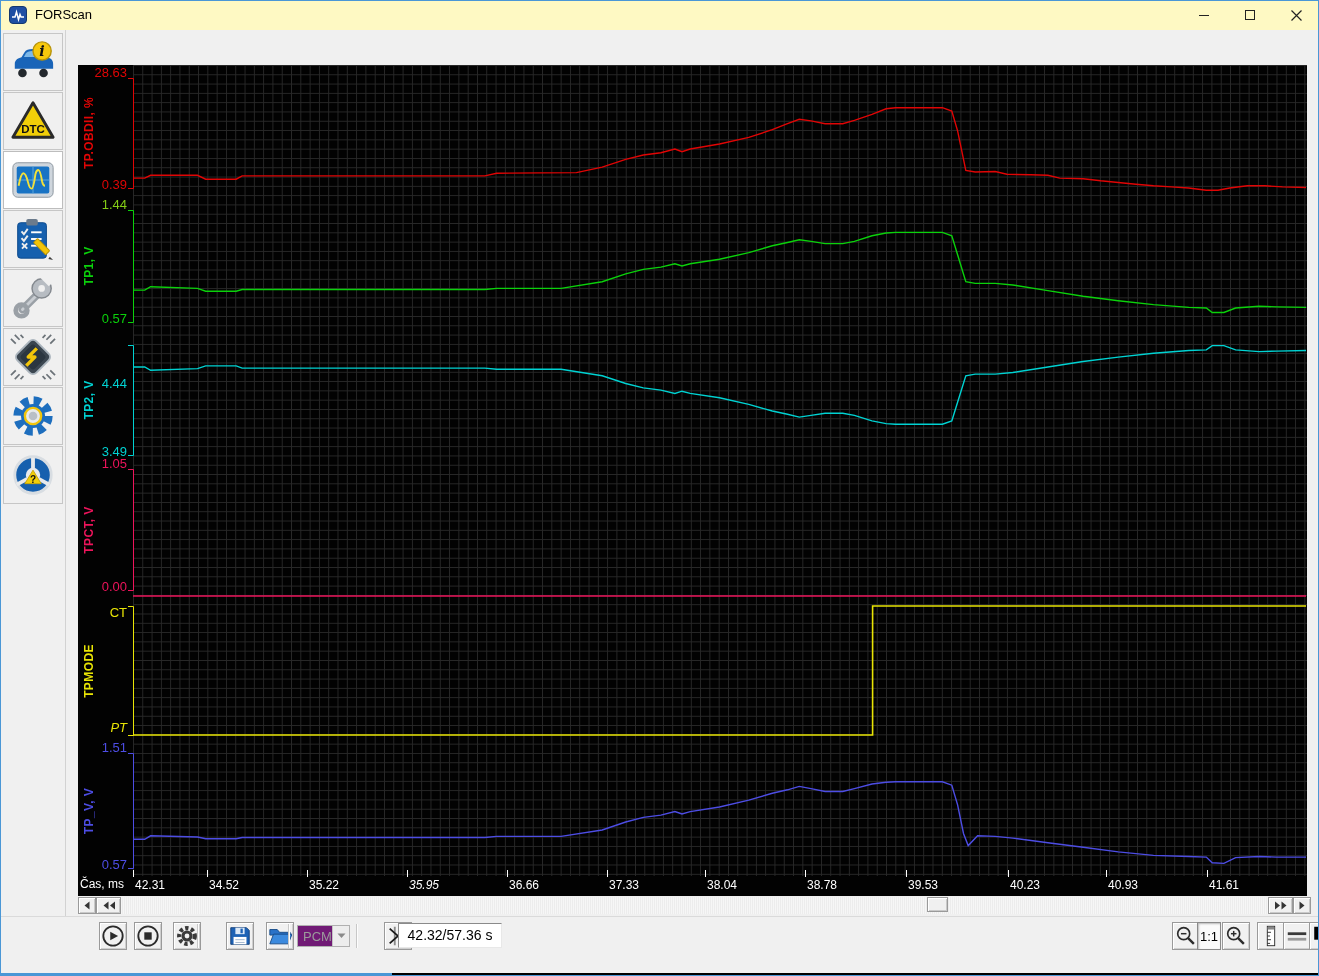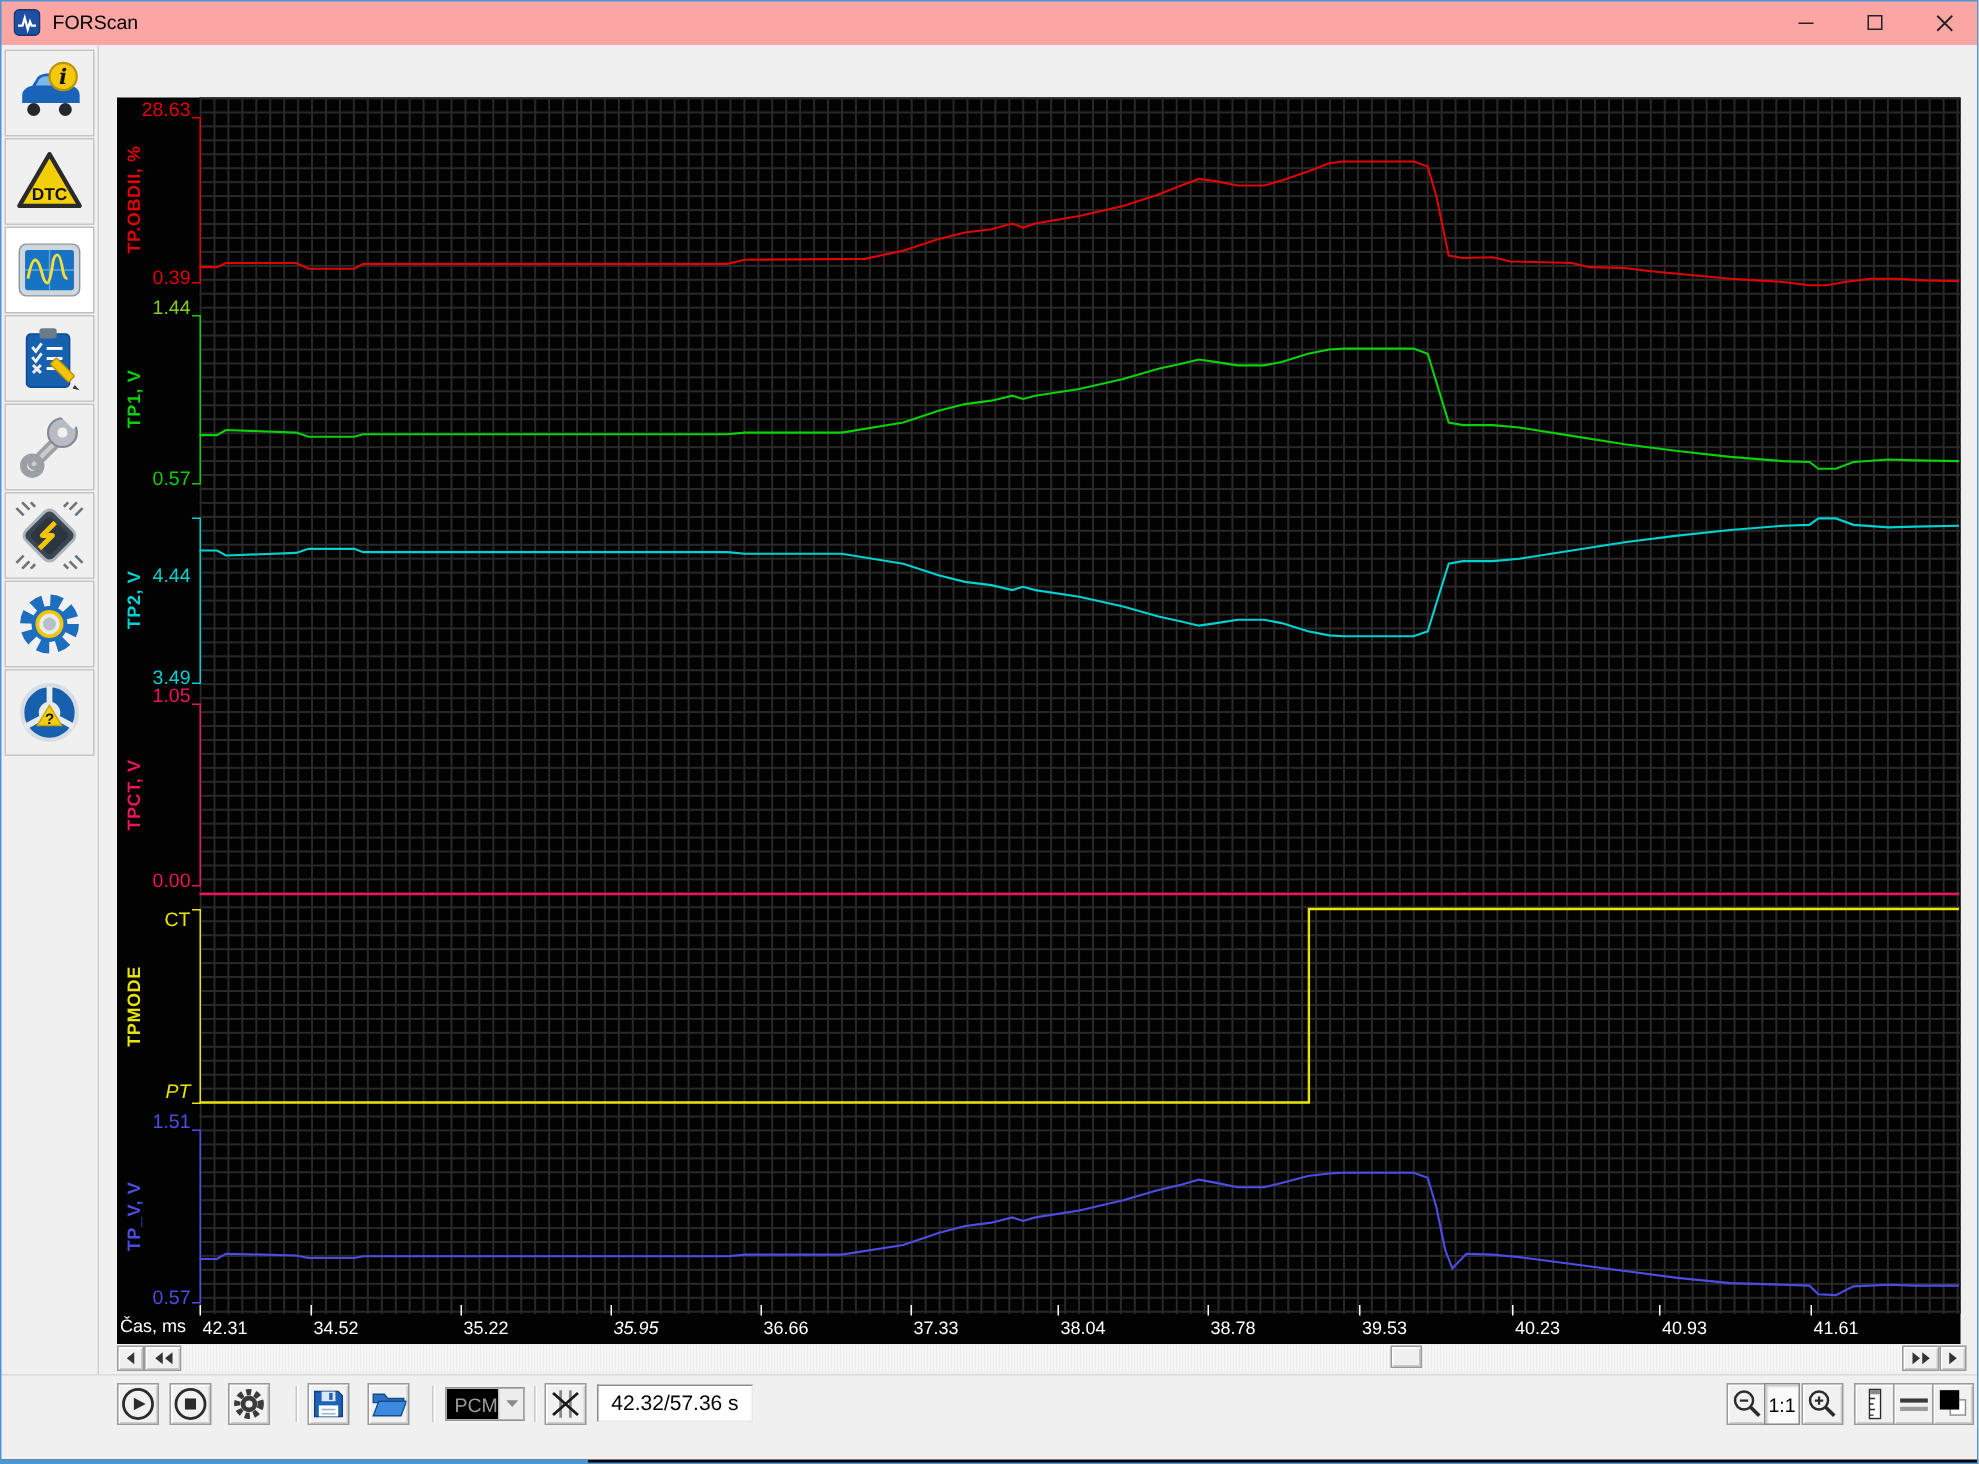--- a/index.html
+++ b/index.html
@@ -4,21 +4,21 @@
 <style>
   * { box-sizing: border-box; }
   html,body { margin:0; padding:0; background:#fff; }
   #app {
     position:relative; width:1319px; height:976px; overflow:hidden;
     background:#f0f0f0; font-family:"Liberation Sans", sans-serif; color:#000;
   }
   .win-border { position:absolute; inset:0; border:1px solid #4a97d6; pointer-events:none; z-index:90; }
 
   
-  .titlebar { position:absolute; left:0; top:0; width:100%; height:30px; background:#fca5a5; }
+  .titlebar { position:absolute; left:0; top:0; width:100%; height:30px; background:#fef9c3; }
   .app-icon { position:absolute; left:9px; top:6px; width:18px; height:18px; }
   .title-text { position:absolute; left:35px; top:0; line-height:30px; font-size:13px; }
   .win-btn { position:absolute; top:0; width:46px; height:30px; display:flex; align-items:center; justify-content:center; }
   .win-btn.min { right:92px; } .win-btn.max { right:46px; } .win-btn.close { right:0; }
 
   
   .sidebar { position:absolute; left:1px; top:30px; width:65px; height:922px; background:#f0f0f0; border-right:1px solid #d2d2d2; }
   .side-btn { position:absolute; left:2px; width:60px; height:58px; border:1px solid #c6c6c6; background:#f0f0f0;
               display:flex; align-items:center; justify-content:center; }
   .side-btn.active { background:#ffffff; border-color:#bdbdbd; }
@@ -49,24 +49,24 @@
   .sbtn { flex:0 0 18px; height:17px; background:#f0f0f0; border:1px solid #9a9a9a;
           box-shadow:inset 1px 1px 0 #fff, inset -1px -1px 0 #c9c9c9; display:flex; align-items:center; justify-content:center; }
   .sbtn.wide { flex:0 0 25px; }
   .strack { flex:1; position:relative; background:repeating-linear-gradient(90deg,#f6f6f6 0 1px,#ececec 1px 2px); }
   .sthumb { position:absolute; left:806px; top:0px; width:21px; height:15px; background:#f0f0f0; border:1px solid #9a9a9a;
             box-shadow:inset 1px 1px 0 #fff, inset -1px -1px 0 #c9c9c9; }
 
   
   .toolbar { position:absolute; left:0; top:916px; width:1319px; height:36px; border-top:1px solid #dadada; background:#f0f0f0; }
   .tbtn { position:absolute; top:5px; width:28px; height:28px; background:#f1f1f1; border:1px solid #9a9a9a;
-          box-shadow:inset 1px 1px 0 #fff, inset -1px -1px 0 #cfcfcf; display:flex; align-items:center; justify-content:center; }
+          box-shadow:inset 1px 1px 0 #fff, inset -1px -1px 0 #cfcfcf; display:flex; align-items:center; justify-content:center;margin-left:21px; }
   .tbtn svg { width:24px; height:24px; }
   .tsep { position:absolute; top:7px; width:2px; height:24px; border-left:1px solid #c8c8c8; border-right:1px solid #fdfdfd; }
-  .pcm { position:absolute; left:297px; top:8px; width:53px; height:22px; border:1px solid #b0b0b0; background:#000000;
+  .pcm { position:absolute; left:297px; top:8px; width:53px; height:22px; border:1px solid #b0b0b0; background:#701a75;
          color:#9b9b9b; font-size:13px; display:flex; align-items:center; }
   .pcm-label { flex:1; padding-left:5px; }
   .pcm-arrow { width:17px; height:20px; border-left:1px solid #c4c4c4; display:flex; align-items:center; justify-content:center; background:#ededed; }
   .pcm-arrow svg { width:9px; height:6px; }
   .time-box { position:absolute; left:398px; top:6px; width:104px; height:25px; background:#fff;
               border:1px solid #8a8a8a; border-bottom-color:#e8e8e8; border-right-color:#e8e8e8;
               font-size:14px; text-align:center; line-height:23px; }
   .tbtn.checked { background:#fbfbfb; box-shadow:inset 1px 1px 2px #b9b9b9; border-color:#8a8a8a; font-size:13px; }
 
   

